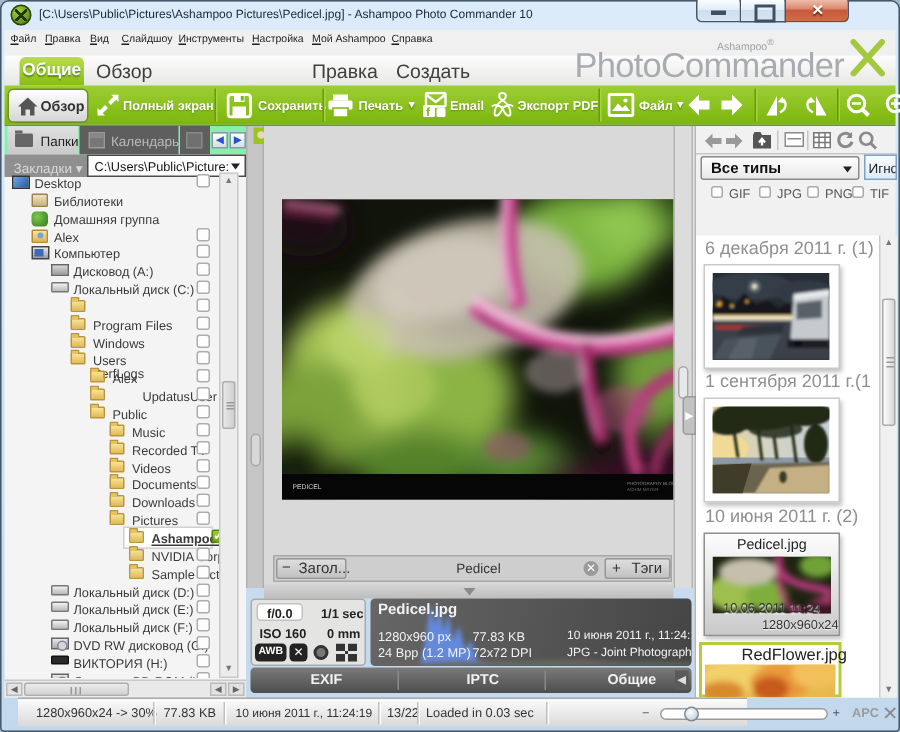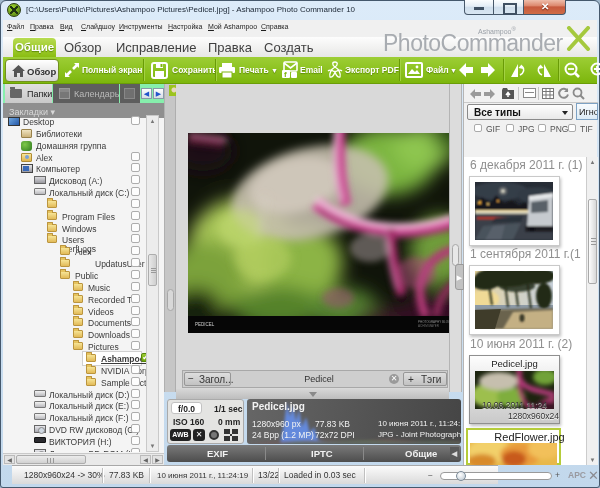--- a/index.html
+++ b/index.html
@@ -140,21 +140,20 @@
   <span style="left:57px"><u>В</u>ид</span>
   <span style="left:78px"><u>С</u>лайдшоу</span>
   <span style="left:116px"><u>И</u>нструменты</span>
   <span style="left:165px"><u>Н</u>астройка</span>
   <span style="left:205px"><u>М</u>ой Ashampoo</span>
   <span style="left:258px"><u>С</u>правка</span>
 </div>
 <div id="tabrow">
   <div class="mtab" id="tab-active">Общие</div>
   <div class="mtab" style="left:61px">Обзор</div>
-  <div class="mtab" style="left:113px">Исправление</div>
   <div class="mtab" style="left:205px">Правка</div>
   <div class="mtab" style="left:261px">Создать</div>
 </div>
 <div id="logo-small">Ashampoo<span style="font-size:6px;vertical-align:super">®</span></div>
 <div id="logo-big">PhotoCommander</div>
 <svg class="abs" style="left:566px;top:26px" width="25" height="25" viewBox="0 0 25 25">
   <path d="M3,2 L22,23" stroke="#a5c93e" stroke-width="4" stroke-linecap="round"></path>
   <path d="M22,2 L3,23" stroke="#a5c93e" stroke-width="4" stroke-linecap="round"></path>
 </svg>
 <div id="toolbar">
@@ -246,20 +245,24 @@
         <div class="abs" style="left:6px;top:4px;width:11px;height:11px;border:1px solid #999;background:linear-gradient(#888 3px,#777 3px)"></div>
       </div>
     <div id="lp-tab3">
         <div class="abs" style="left:4px;top:4px;width:11px;height:11px;border:1px solid #888;background:#707070"></div>
       </div>
     <div class="lp-arr" style="left:138px">◀</div>
     <div class="lp-arr" style="left:150px">▶</div>
   </div>
   <div id="lp-bmrow">
     <span class="bm">Закладки ▾</span>
+    <div id="lp-combo">
+        <span>C:\Users\Public\Picture:</span>
+        <i></i>
+      </div>
   </div>
   <div id="tree">
 <div class="imon" style="left:5px;top:2px"></div>
 <span class="trow" style="left:20px;top:1px;line-height:12px;">Desktop</span>
 <div class="cb" style="left:128px;top:1px"></div>
 <div class="ilib" style="left:18px;top:14px"></div>
 <span class="trow" style="left:33px;top:13px;line-height:12px;">Библиотеки</span>
 <div class="ihome" style="left:18px;top:26px"></div>
 <span class="trow" style="left:33px;top:25px;line-height:12px;">Домашняя группа</span>
 <div class="iuserf" style="left:18px;top:38px"></div>

